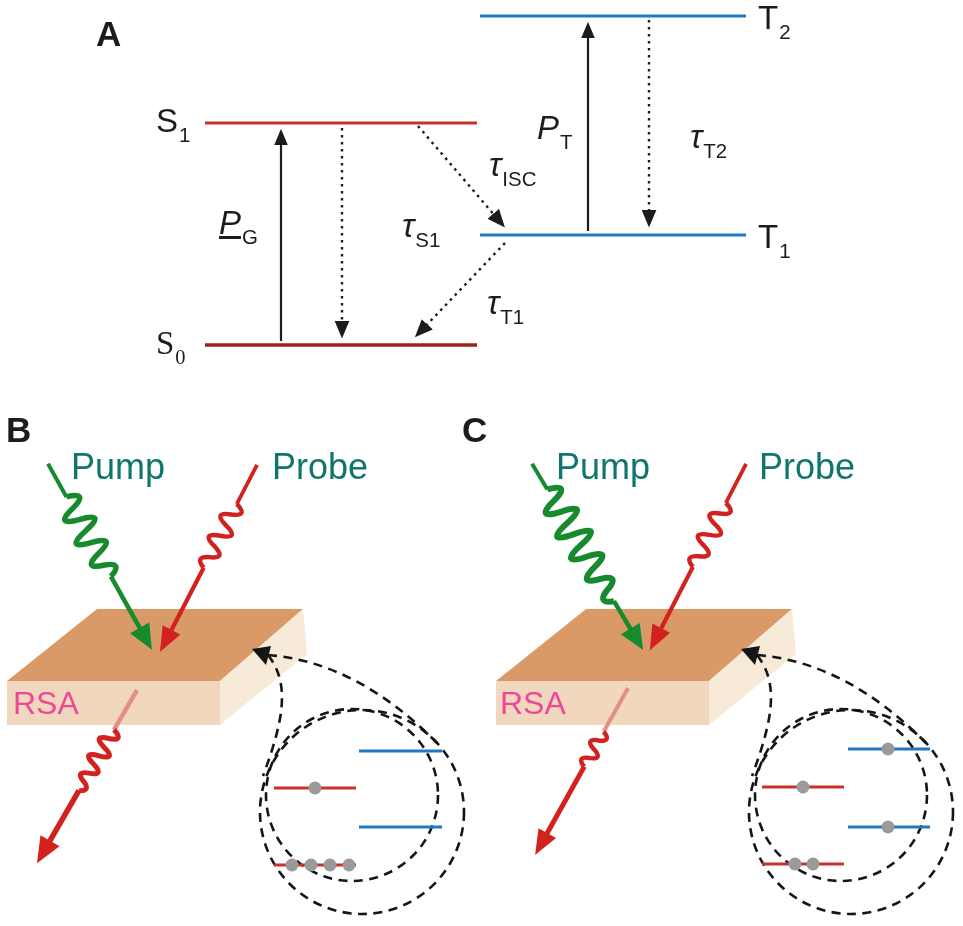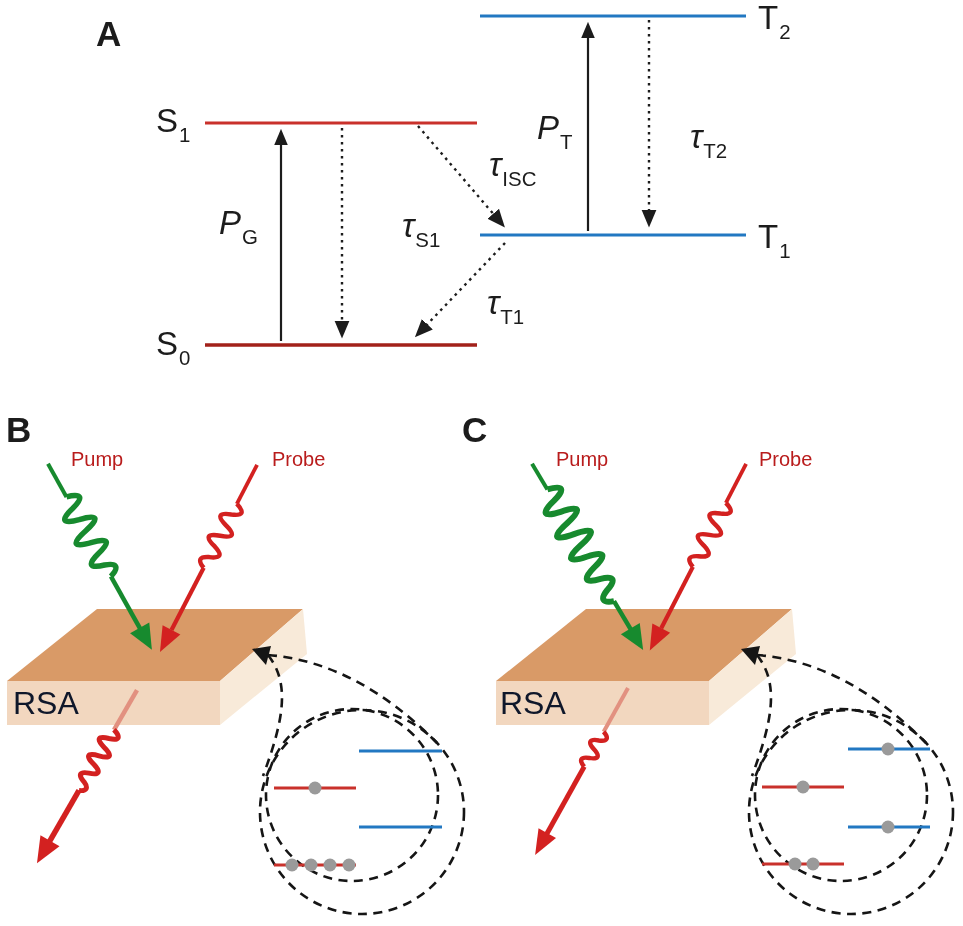--- a/index.html
+++ b/index.html
@@ -7,22 +7,22 @@
     position:relative;width:963px;height:926px;background:#ffffff;
     font-family:"Liberation Sans", sans-serif;color:#1c1c1c;overflow:hidden;
   }
   svg{position:absolute;left:0;top:0;}
   .lbl{position:absolute;white-space:nowrap;line-height:1;color:#1c1c1c;}
   .panel-letter{font-size:35px;font-weight:bold;}
   .level-lbl{font-size:33px;}
   .rate-lbl{font-size:33px;}
   .rate-lbl .m{font-style:italic;}
   .lbl sub{font-size:0.62em;font-style:normal;position:relative;top:2px;left:1px;}
-  .beam-lbl{font-size:20px;color:#b91c1c;}
-  .sample-lbl{font-size:32px;color:#0f172a;}
+  .beam-lbl{font-size:36px;color:#0f766e;}
+  .sample-lbl{font-size:32px;color:#ec4899;}
 </style>
 </head>
 <body>
 
 <div class="stage">
 
   <svg width="963" height="926" viewBox="0 0 963 926">
     <defs>
       <marker id="ahA" viewBox="0 0 10 10" refX="7.5" refY="5" markerWidth="7.5" markerHeight="7.5" orient="auto-start-reverse">
         <path d="M0,0.8 L10,5 L0,9.2 z" fill="#1c1c1c"></path>
@@ -141,25 +141,25 @@
         <path stroke="#d32120" stroke-width="4.5" d="M50,0 C53,-8 57,-8 60,0 C63,9 67,9 70,0 C73,-9 77,-9 80,0 C83,8 87,8 90,0"></path>
         <line x1="90" y1="0" x2="168" y2="0" stroke="#d32120" stroke-width="5"></line>
         <polygon points="191,0 166,-10 166,10" fill="#d32120" stroke="none"></polygon>
       </g>
     </g>
   </svg>
 
   <div class="lbl panel-letter" style="left:96px;top:16px;">A</div>
 
   <div class="lbl level-lbl" style="left:156px;top:104px;"><span>S</span><sub>1</sub></div>
-  <div class="lbl level-lbl" style="left:156px;top:327px;"><span>S</span><sub>0</sub></div>
+  <div class="lbl level-lbl" style="left:156px;top:327px;font-family:Liberation Serif, serif;"><span>S</span><sub>0</sub></div>
   <div class="lbl level-lbl" style="left:758px;top:1px;"><span>T</span><sub>2</sub></div>
   <div class="lbl level-lbl" style="left:758px;top:220px;"><span>T</span><sub>1</sub></div>
 
-  <div class="lbl rate-lbl" style="left:219px;top:206px;"><span class="m">P</span><sub>G</sub></div>
+  <div class="lbl rate-lbl" style="left:219px;top:206px;text-decoration:underline;"><span class="m">P</span><sub>G</sub></div>
   <div class="lbl rate-lbl" style="left:356px;top:209px;margin-left:46px;"><span class="m">τ</span><sub>S1</sub></div>
   <div class="lbl rate-lbl" style="left:489px;top:148px;"><span class="m">τ</span><sub>ISC</sub></div>
   <div class="lbl rate-lbl" style="left:464px;top:286px;margin-left:23px;"><span class="m">τ</span><sub>T1</sub></div>
   <div class="lbl rate-lbl" style="left:537px;top:111px;"><span class="m">P</span><sub>T</sub></div>
   <div class="lbl rate-lbl" style="left:690px;top:103px;margin-top:17px;"><span class="m">τ</span><sub>T2</sub></div>
 
   <div class="lbl panel-letter" style="left:6px;top:412px;">B</div>
   <div class="lbl beam-lbl" style="left:71px;top:449px;">Pump</div>
   <div class="lbl beam-lbl" style="left:272px;top:449px;">Probe</div>
   <div class="lbl sample-lbl" style="left:13px;top:687px;">RSA</div>

